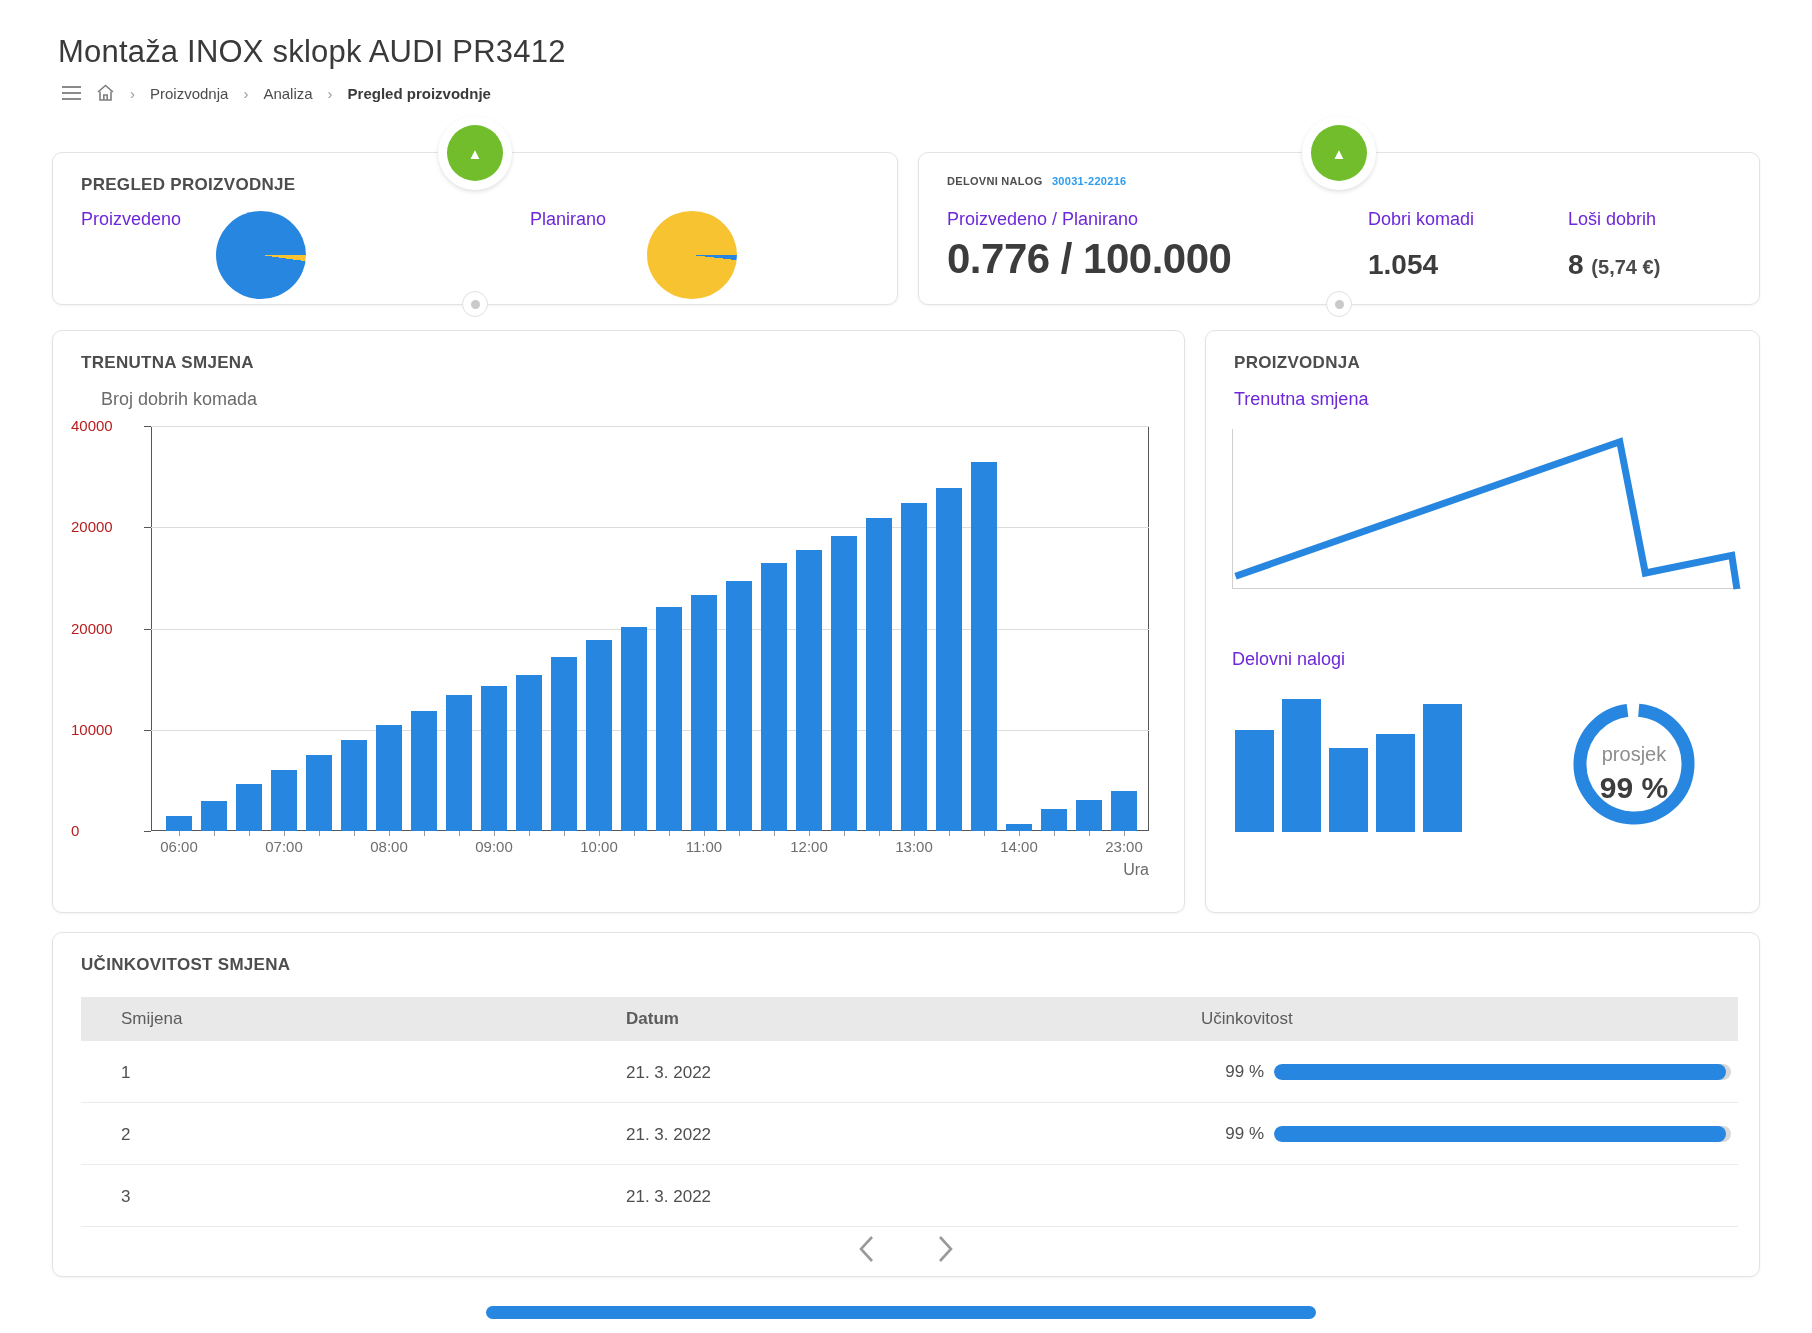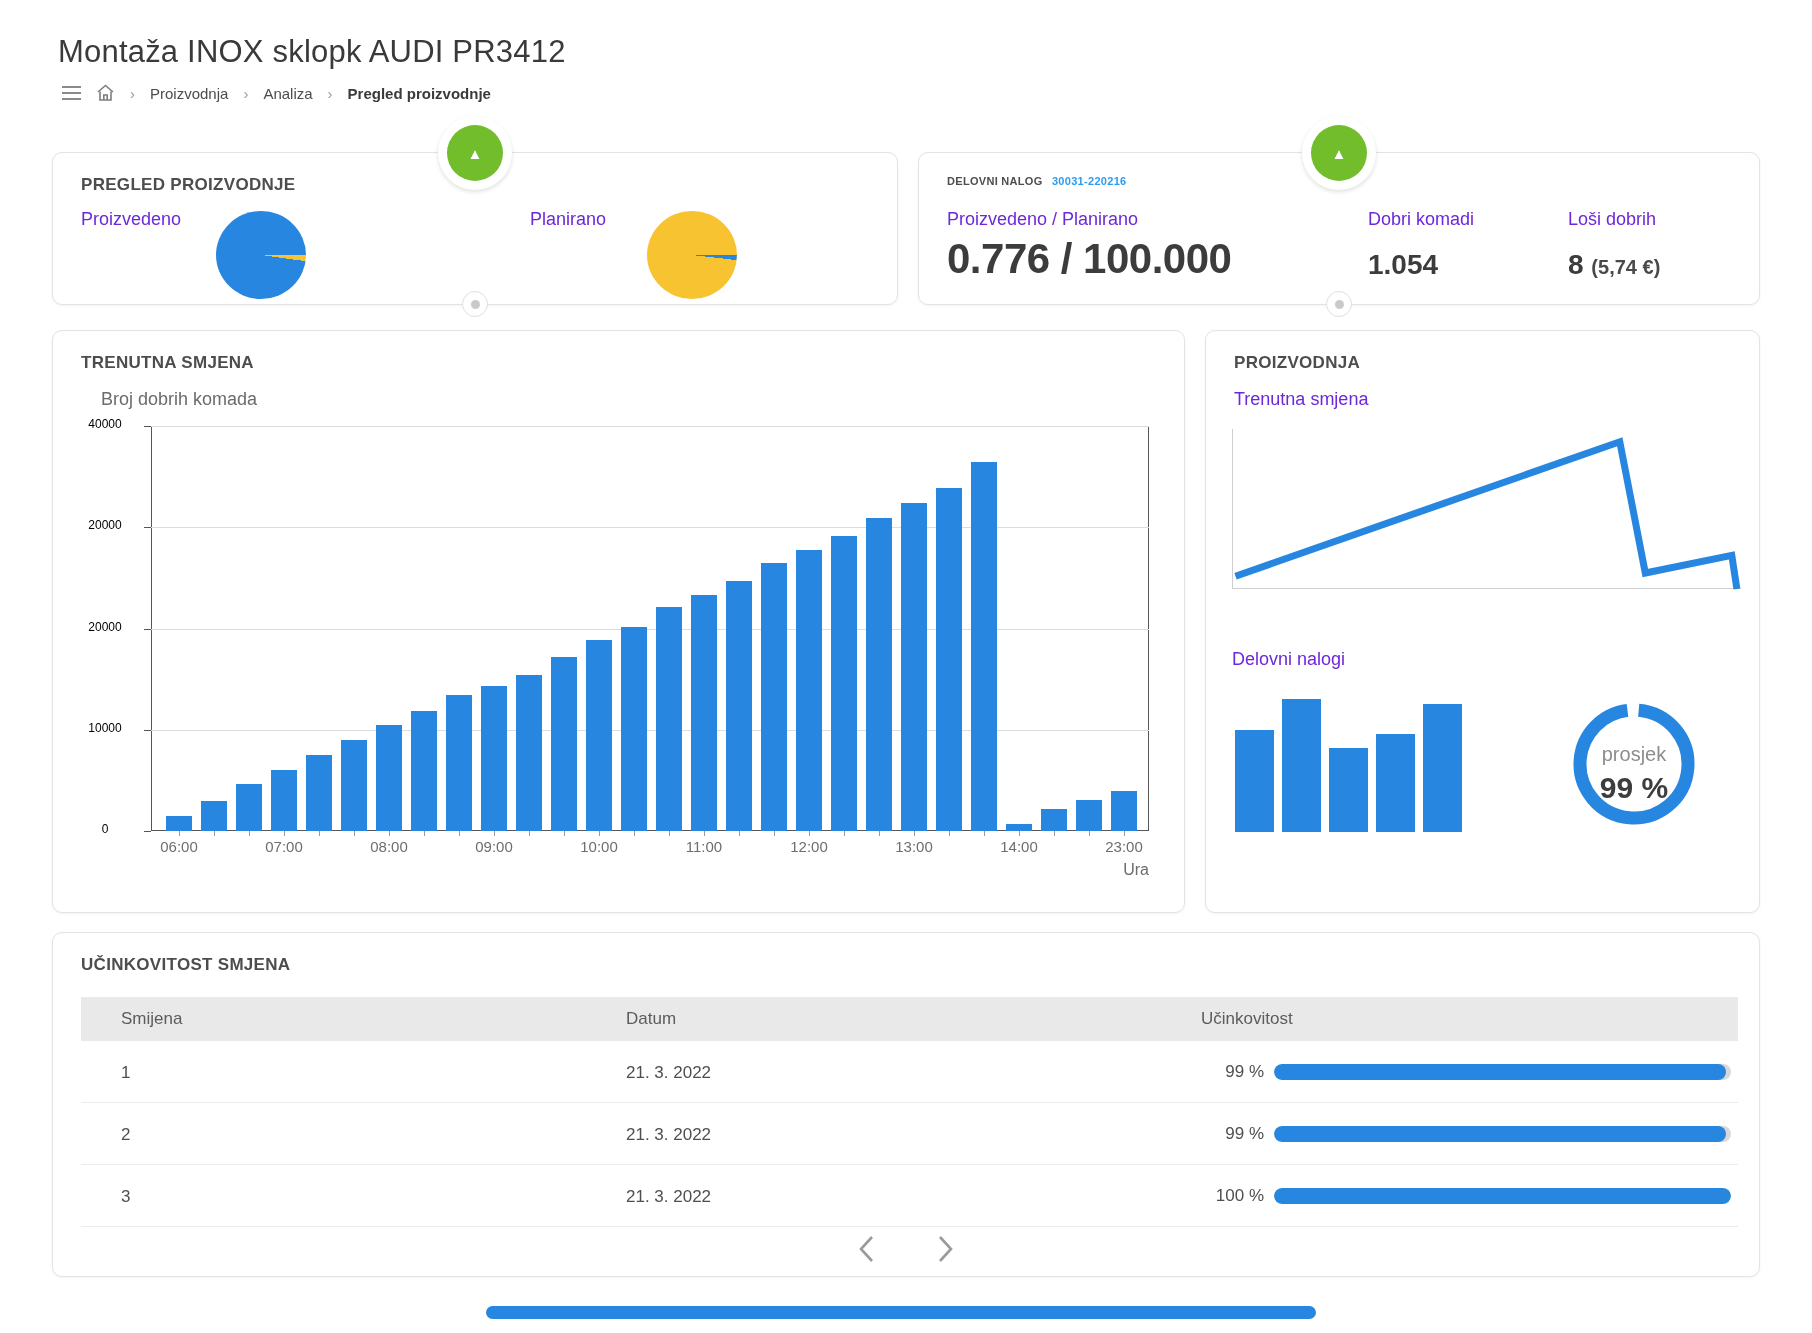--- a/index.html
+++ b/index.html
@@ -60,41 +60,41 @@
 
   
   .ylabel{ position:absolute; left:48px; top:58px; font-size:18px; color:#6b6b6b; }
   .plot{ position:absolute; left:98px; top:95px; width:998px; height:405px; }
   .spine{ position:absolute; background:#565656; }
   .spine.l{ left:0; top:0; bottom:0; width:1px; }
   .spine.r{ right:0; top:0; bottom:0; width:1px; }
   .spine.b{ left:0; right:0; bottom:0; height:1px; }
   .gridline{ position:absolute; left:0; width:998px; height:1px; background:#dcdcdc; }
   .ytick{ position:absolute; left:-7px; width:7px; height:1px; background:#565656; }
-  .ytick-label{ position:absolute; left:-80px; width:68px; text-align:center; font-size:12px; color:#000000; }
+  .ytick-label{ position:absolute; left:-80px; width:68px; text-align:left; font-size:15px; color:#b91c1c; }
   .bar{ position:absolute; bottom:0; background:#2787e0; }
   .xtick{ position:absolute; bottom:-5px; width:1px; height:5px; background:#9a9a9a; }
   .xtick-label{ position:absolute; top:412px; width:60px; text-align:center; font-size:15px; color:#6e6e6e; }
   .xaxis-title{ position:absolute; left:1036px; top:530px; width:60px; text-align:right; font-size:16px; color:#6b6b6b; }
 
   
   .spark-label{ position:absolute; left:28px; top:58px; }
   .spark-box{ position:absolute; left:26px; top:98px; width:509px; height:160px; border-left:1px solid #cfcfcf; border-bottom:1px solid #cfcfcf; }
   .spark-box svg{ position:absolute; left:0; top:0; overflow:visible; }
   .dn-label{ position:absolute; left:26px; top:318px; }
   .minibars{ position:absolute; left:29px; top:368px; width:232px; height:133px; display:flex; gap:8px; align-items:flex-end; }
   .minibar{ width:39px; background:#2787e0; }
   .donut-wrap{ position:absolute; left:358px; top:363px; width:140px; height:140px; }
   .donut-label{ position:absolute; left:378px; top:412px; width:100px; text-align:center; font-size:20px; color:#8d8d8d; }
   .donut-value{ position:absolute; left:378px; top:440px; width:100px; text-align:center; font-size:30px; font-weight:700; color:#3d3d3d; }
 
   
   .thead{ position:absolute; left:28px; top:64px; width:1657px; height:44px; background:#e9e9e9; display:flex; align-items:center; font-size:17px; color:#5c5c5c; }
   .thead .h1{ position:absolute; left:40px; }
-  .thead .h2{ position:absolute; left:545px; }
+  .thead .h2{ position:absolute; left:545px;font-weight:bold; }
   .thead .h3{ position:absolute; left:1120px; }
   .tbody{ position:absolute; left:28px; top:108px; width:1657px; }
   .trow{ position:relative; height:62px; border-bottom:1px solid #ebebeb; font-size:17px; color:#4f4f4f; }
   .trow .c1{ position:absolute; left:40px; top:22px; }
   .trow .c2{ position:absolute; left:545px; top:22px; }
   .trow .c3{ position:absolute; left:980px; top:0; height:62px; width:677px; display:flex; align-items:center; }
   .pct{ width:213px; text-align:right; padding-right:10px; color:#4f4f4f; }
   .track{ position:relative; display:inline-block; width:457px; height:16px; border-radius:8px; background:#d8d8d8; overflow:hidden; }
   .fill{ position:absolute; left:0; top:0; bottom:0; background:#2787e0; border-radius:8px; }
   .pager{ position:absolute; left:0; right:0; top:298px; display:flex; justify-content:center; gap:42px; }
@@ -312,26 +312,20 @@
           <div class="c3">
             <span class="pct">99 %</span>
             <span class="track">
               <span class="fill" style="width:99%"></span>
             </span>
           </div>
         </div>
         <div class="trow">
           <div class="c1">3</div>
           <div class="c2">21. 3. 2022</div>
-          <div class="c3">
-            <span class="pct">100 %</span>
-            <span class="track">
-              <span class="fill" style="width:100%"></span>
-            </span>
-          </div>
         </div>
       </div>
     <div class="pager">
       <button>
         <svg width="24" height="34" viewBox="0 0 24 34">
             <polyline points="17,5 6,17 17,29" fill="none" stroke="#9a9a9a" stroke-width="2.6"></polyline>
           </svg>
       </button>
       <button>
         <svg width="24" height="34" viewBox="0 0 24 34">

